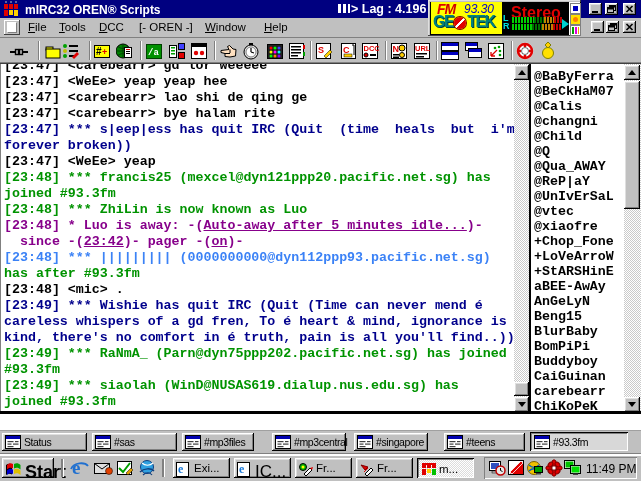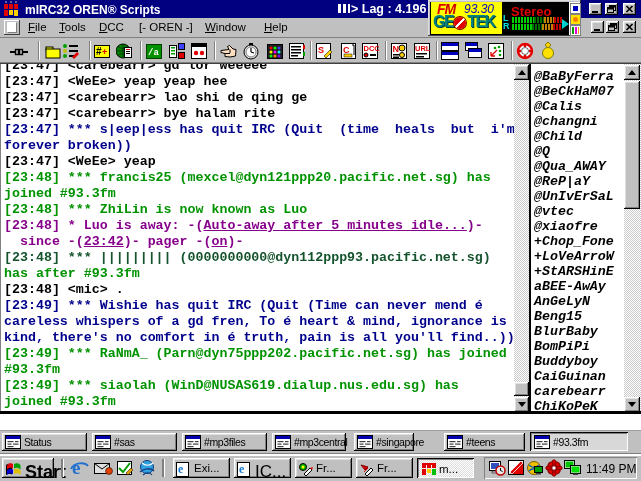--- a/index.html
+++ b/index.html
@@ -248,21 +248,21 @@
       </svg>
 </div>
 
 <div class="abs" id="fmwidget" style="left:428px;top:0;width:153px;height:36px;background:#c0c0c0;box-shadow:inset -1px -1px 0 #404040,inset 1px 1px 0 #dfdfdf;">
   <div class="abs" style="left:2px;top:2px;width:151px;height:33px;background:#000;"></div>
   <div class="abs" style="left:3px;top:2px;width:71px;height:32px;background:#ffff00;"></div>
   <div class="abs" style="left:9px;top:1px;font-size:14px;font-weight:bold;font-style:italic;color:#e00000;letter-spacing:-1px;">F<span style="color:#d00000;">M</span></div>
   <div class="abs" style="left:36px;top:2px;font-size:12px;font-weight:normal;font-style:italic;color:#0000d0;">93.30</div>
   <div class="abs" style="left:5px;top:13px;font-size:16px;font-weight:bold;color:#008080;letter-spacing:-1.5px;text-shadow:1px 1px 0 #004040;">GE<span style="display:inline-block;vertical-align:-2px;width:12px;height:12px;border-radius:50%;background:linear-gradient(135deg,#e00000 42%,#ffffff 42% 58%,#e00000 58%);box-shadow:0 0 0 1px #800000;margin:0 1px;"></span>TEK</div>
 
-  <div class="abs" style="left:83px;top:4px;font-size:13px;font-weight:bold;color:#e00000;">Stereo</div>
+  <div class="abs" style="left:83px;top:4px;font-size:16px;font-weight:bold;color:#e00000;">Stereo</div>
   <div class="abs" style="left:75px;top:14px;font-size:9px;font-weight:bold;color:#00e0e0;line-height:8px;">L<br>R</div>
   <div class="abs" style="left:84px;top:17px;width:22px;height:6px;background:repeating-linear-gradient(90deg,#00d000 0 2px,#000 2px 3px);"></div>
 <div class="abs" style="left:106px;top:17px;width:10px;height:6px;background:repeating-linear-gradient(90deg,#007000 0 2px,#000 2px 3px);"></div>
 <div class="abs" style="left:116px;top:17px;width:10px;height:6px;background:repeating-linear-gradient(90deg,#c08000 0 2px,#000 2px 3px);"></div>
 <div class="abs" style="left:126px;top:17px;width:8px;height:6px;background:repeating-linear-gradient(90deg,#c00000 0 2px,#000 2px 3px);"></div>
   <div class="abs" style="left:84px;top:24px;width:20px;height:6px;background:repeating-linear-gradient(90deg,#00d000 0 2px,#000 2px 3px);"></div>
 <div class="abs" style="left:104px;top:24px;width:10px;height:6px;background:repeating-linear-gradient(90deg,#007000 0 2px,#000 2px 3px);"></div>
 <div class="abs" style="left:114px;top:24px;width:11px;height:6px;background:repeating-linear-gradient(90deg,#c08000 0 2px,#000 2px 3px);"></div>
 <div class="abs" style="left:125px;top:24px;width:9px;height:6px;background:repeating-linear-gradient(90deg,#c00000 0 2px,#000 2px 3px);"></div>
   <div class="abs" style="left:134px;top:19px;width:0;height:0;border-left:7px solid #00d0d0;border-top:5px solid transparent;border-bottom:5px solid transparent;"></div>
@@ -288,21 +288,21 @@
 <div>[23:47] &lt;carebearr&gt; lao shi de qing ge</div>
 <div>[23:47] &lt;carebearr&gt; bye halam rite</div>
 <div style="color:#00008c;">[23:47] *** s|eep|ess has quit IRC (Quit  (time  heals  but  i'm</div>
 <div style="color:#00008c;">forever broken))</div>
 <div>[23:47] &lt;WeEe&gt; yeap</div>
 <div style="color:#009300;">[23:48] *** francis25 (mexcel@dyn121ppp20.pacific.net.sg) has</div>
 <div style="color:#009300;">joined #93.3fm</div>
 <div style="color:#009300;">[23:48] *** ZhiLin is now known as Luo</div>
 <div style="color:#87008b;">[23:48] * Luo is away: -(<span class="u">Auto-away after 5 minutes idle...</span>)-</div>
 <div style="color:#87008b;">  since -(<span class="u">23:42</span>)- pager -(<span class="u">on</span>)-</div>
-<div style="color:#14532d;">[23:48] *** ||||||||| (0000000000@dyn112ppp93.pacific.net.sg)</div>
+<div style="color:#3b82f6;">[23:48] *** ||||||||| (0000000000@dyn112ppp93.pacific.net.sg)</div>
 <div style="color:#009300;">has after #93.3fm</div>
 <div>[23:48] &lt;mic&gt; .</div>
 <div style="color:#00008c;">[23:49] *** Wishie has quit IRC (Quit (Time can never mend é</div>
 <div style="color:#00008c;">careless whispers of a gd fren, To é heart &amp; mind, ignorance is</div>
 <div style="color:#00008c;">kind, there's no comfort in é truth, pain is all you'll find..))</div>
 <div style="color:#009300;">[23:49] *** RaNmA_ (Parn@dyn75ppp202.pacific.net.sg) has joined</div>
 <div style="color:#009300;">#93.3fm</div>
 <div style="color:#009300;">[23:49] *** siaolah (WinD@NUSAS619.dialup.nus.edu.sg) has</div>
 <div style="color:#009300;">joined #93.3fm</div>
   </div>
@@ -313,21 +313,21 @@
         <div class="abs" style="left:4px;top:5px;width:0;height:0;border-left:4px solid transparent;border-right:4px solid transparent;border-bottom:5px solid #000;"></div>
       </div>
   <div class="abs btn95" style="left:0;top:318px;width:15px;height:14px;"></div>
   <div class="abs btn95" style="left:0;top:333px;width:15px;height:15px;">
         <div class="abs" style="left:4px;top:5px;width:0;height:0;border-left:4px solid transparent;border-right:4px solid transparent;border-top:5px solid #000;"></div>
       </div>
 </div>
 
 <div class="abs" style="left:529px;top:64px;width:2px;height:348px;background:#000;"></div>
 
-<div class="abs" style="left:531px;top:64px;width:93px;height:348px;background:#fff;overflow:hidden;font-style:italic;">
+<div class="abs" style="left:531px;top:64px;width:93px;height:348px;background:#fff;overflow:hidden;">
   <div class="abs mono" id="nicks" style="left:3px;top:5px;line-height:15px;color:#000;">
 <div>@BaByFerra</div>
 <div>@BeCkHaM07</div>
 <div>@Calis</div>
 <div>@changni</div>
 <div>@Child</div>
 <div>@Q</div>
 <div>@Qua_AWAY</div>
 <div>@ReP|aY</div>
 <div>@UnIvErSaL</div>
@@ -381,21 +381,21 @@
           <rect x="0.5" y="0.5" width="15" height="13" fill="#fff" stroke="#000"></rect>
           <rect x="1" y="1" width="14" height="3" fill="#0000b0"></rect>
           <rect x="2.5" y="6" width="6" height="1.2" fill="#404040"></rect>
           <rect x="10" y="6" width="3.5" height="1.2" fill="#404040"></rect>
           <rect x="2.5" y="8.5" width="4" height="1.2" fill="#404040"></rect>
           <rect x="8" y="8.5" width="5.5" height="1.2" fill="#404040"></rect>
           <rect x="2.5" y="11" width="6" height="1.2" fill="#404040"></rect>
         </svg>
         <span class="abs" style="left:22px;top:3px;color:#000;">#sas</span>
       </div>
-<div class="abs" style="left:182px;top:2px;width:85px;height:18px;background:#c0c0c0;box-shadow:inset -1px -1px 0 #000,inset 1px 1px 0 #fff,inset -2px -2px 0 #808080,inset 2px 2px 0 #dfdfdf;">
+<div class="abs" style="left:182px;top:2px;width:72px;height:18px;background:#c0c0c0;box-shadow:inset -1px -1px 0 #000,inset 1px 1px 0 #fff,inset -2px -2px 0 #808080,inset 2px 2px 0 #dfdfdf;">
         <svg class="abs" style="left:3px;top:2px;" width="16" height="14">
           <rect x="0.5" y="0.5" width="15" height="13" fill="#fff" stroke="#000"></rect>
           <rect x="1" y="1" width="14" height="3" fill="#0000b0"></rect>
           <rect x="2.5" y="6" width="6" height="1.2" fill="#404040"></rect>
           <rect x="10" y="6" width="3.5" height="1.2" fill="#404040"></rect>
           <rect x="2.5" y="8.5" width="4" height="1.2" fill="#404040"></rect>
           <rect x="8" y="8.5" width="5.5" height="1.2" fill="#404040"></rect>
           <rect x="2.5" y="11" width="6" height="1.2" fill="#404040"></rect>
         </svg>
         <span class="abs" style="left:22px;top:3px;color:#000;">#mp3files</span>
@@ -405,21 +405,21 @@
           <rect x="0.5" y="0.5" width="15" height="13" fill="#fff" stroke="#000"></rect>
           <rect x="1" y="1" width="14" height="3" fill="#0000b0"></rect>
           <rect x="2.5" y="6" width="6" height="1.2" fill="#404040"></rect>
           <rect x="10" y="6" width="3.5" height="1.2" fill="#404040"></rect>
           <rect x="2.5" y="8.5" width="4" height="1.2" fill="#404040"></rect>
           <rect x="8" y="8.5" width="5.5" height="1.2" fill="#404040"></rect>
           <rect x="2.5" y="11" width="6" height="1.2" fill="#404040"></rect>
         </svg>
         <span class="abs" style="left:22px;top:3px;color:#000;">#mp3central</span>
       </div>
-<div class="abs" style="left:354px;top:2px;width:60px;height:18px;background:#c0c0c0;box-shadow:inset -1px -1px 0 #000,inset 1px 1px 0 #fff,inset -2px -2px 0 #808080,inset 2px 2px 0 #dfdfdf;">
+<div class="abs" style="left:354px;top:2px;width:74px;height:18px;background:#c0c0c0;box-shadow:inset -1px -1px 0 #000,inset 1px 1px 0 #fff,inset -2px -2px 0 #808080,inset 2px 2px 0 #dfdfdf;">
         <svg class="abs" style="left:3px;top:2px;" width="16" height="14">
           <rect x="0.5" y="0.5" width="15" height="13" fill="#fff" stroke="#000"></rect>
           <rect x="1" y="1" width="14" height="3" fill="#0000b0"></rect>
           <rect x="2.5" y="6" width="6" height="1.2" fill="#404040"></rect>
           <rect x="10" y="6" width="3.5" height="1.2" fill="#404040"></rect>
           <rect x="2.5" y="8.5" width="4" height="1.2" fill="#404040"></rect>
           <rect x="8" y="8.5" width="5.5" height="1.2" fill="#404040"></rect>
           <rect x="2.5" y="11" width="6" height="1.2" fill="#404040"></rect>
         </svg>
         <span class="abs" style="left:22px;top:3px;color:#000;">#singapore</span>

